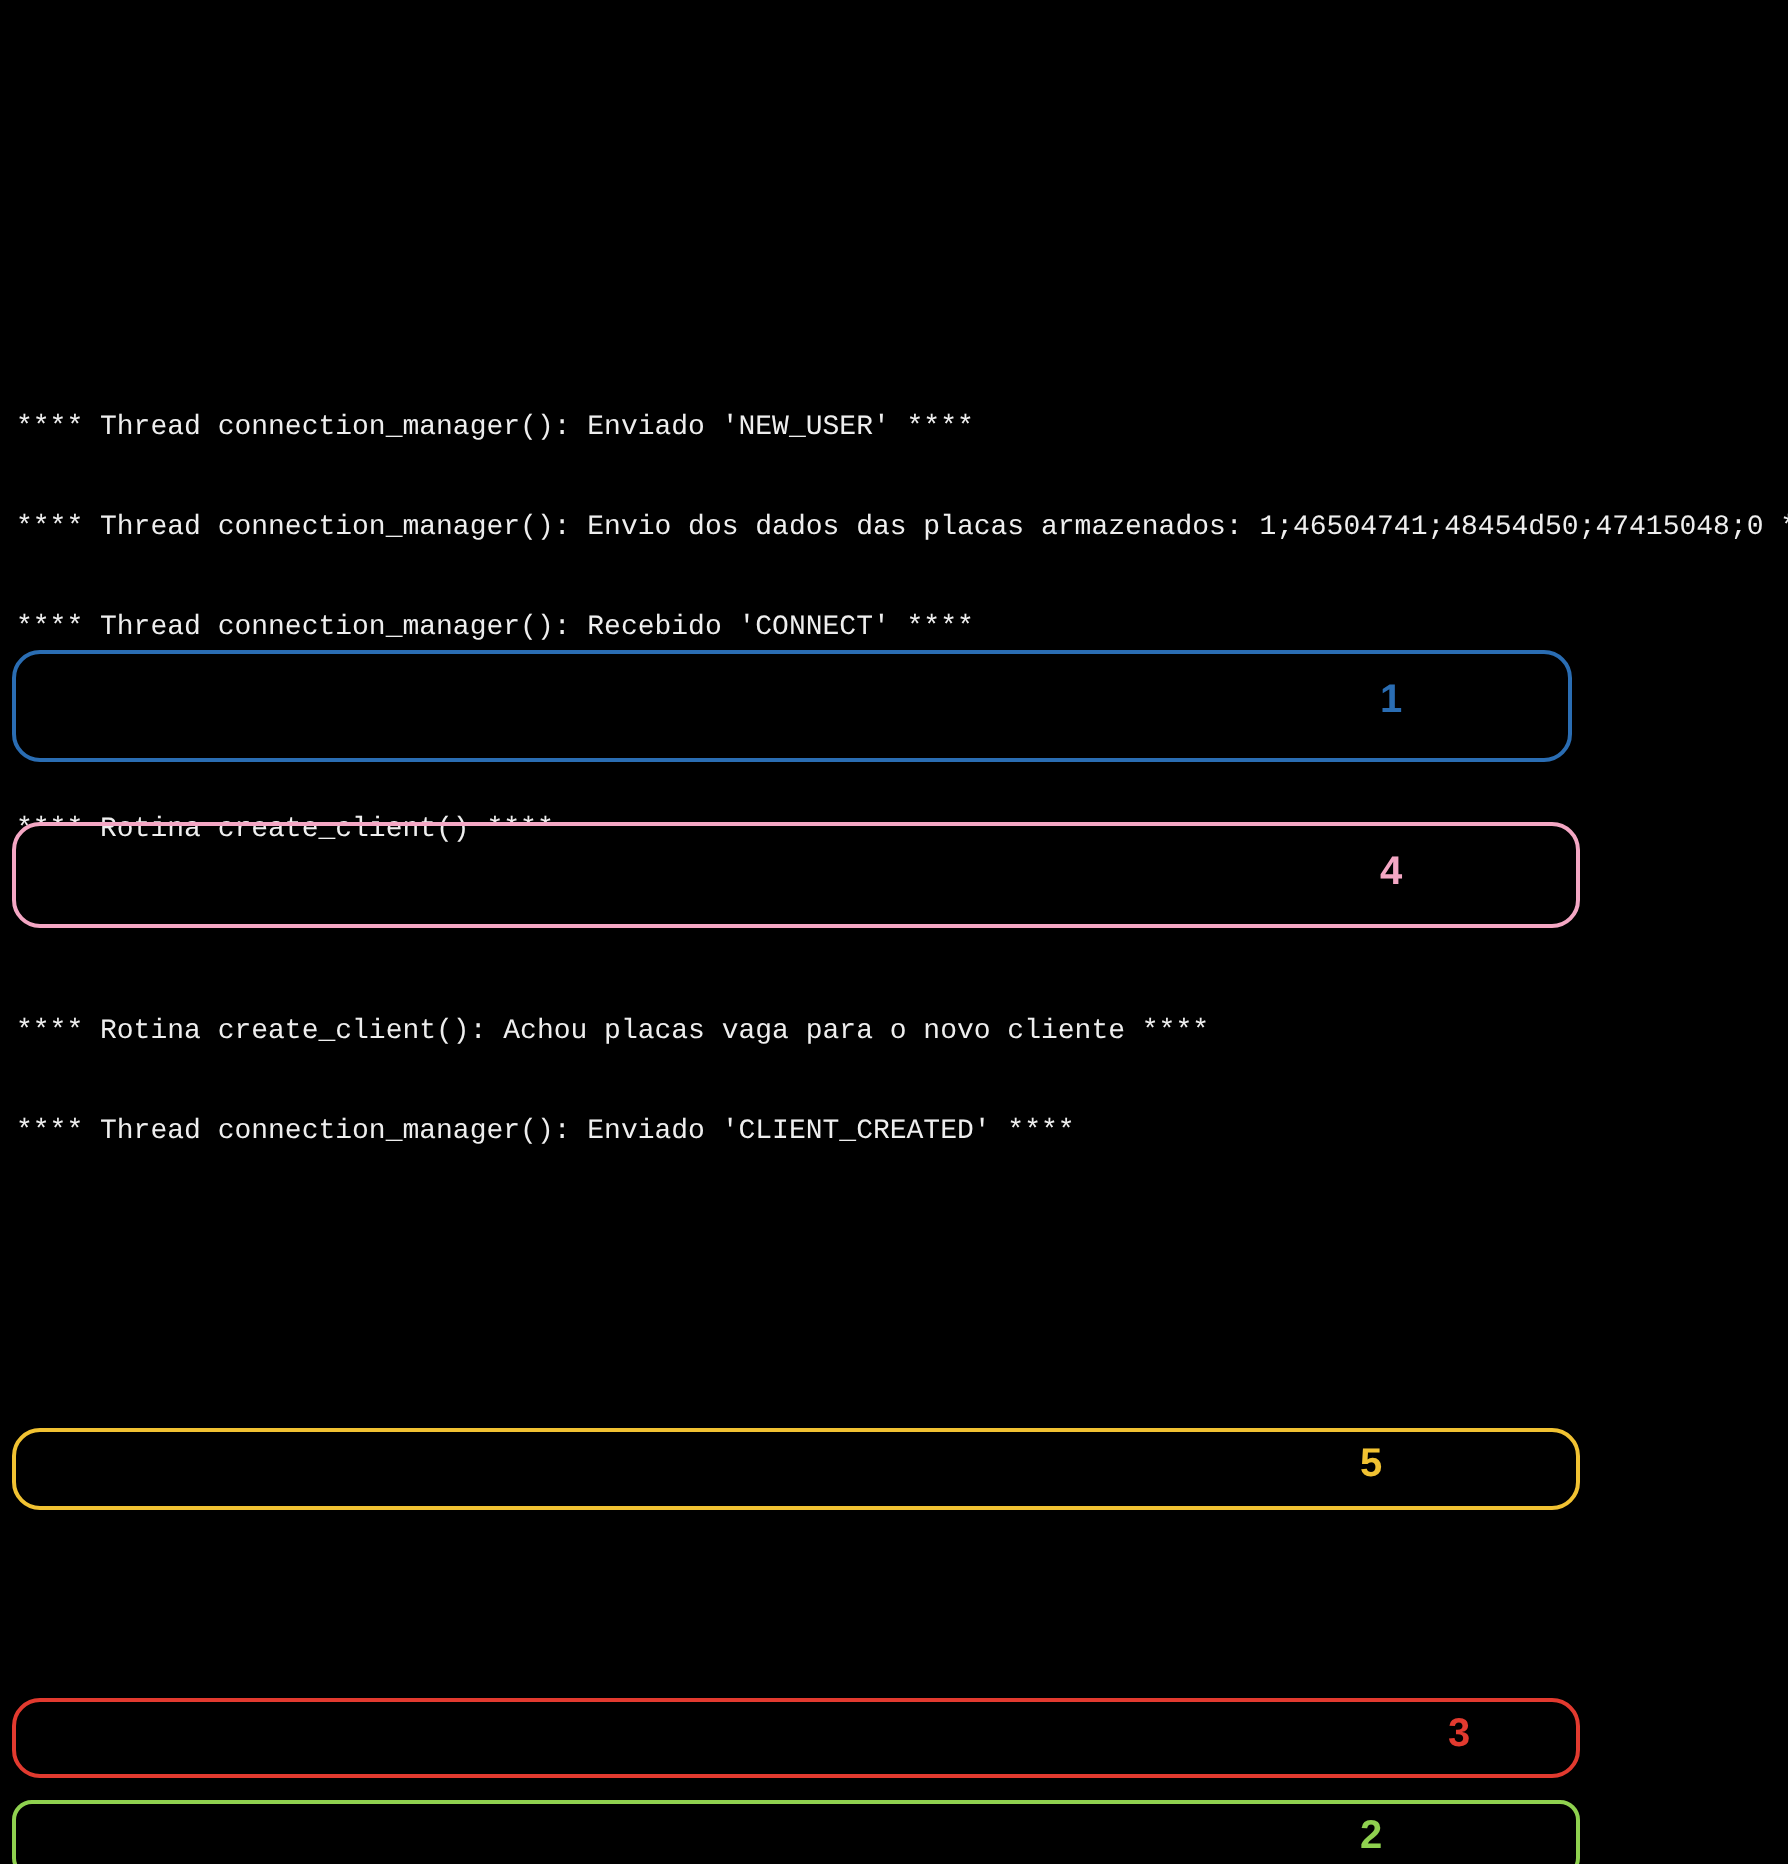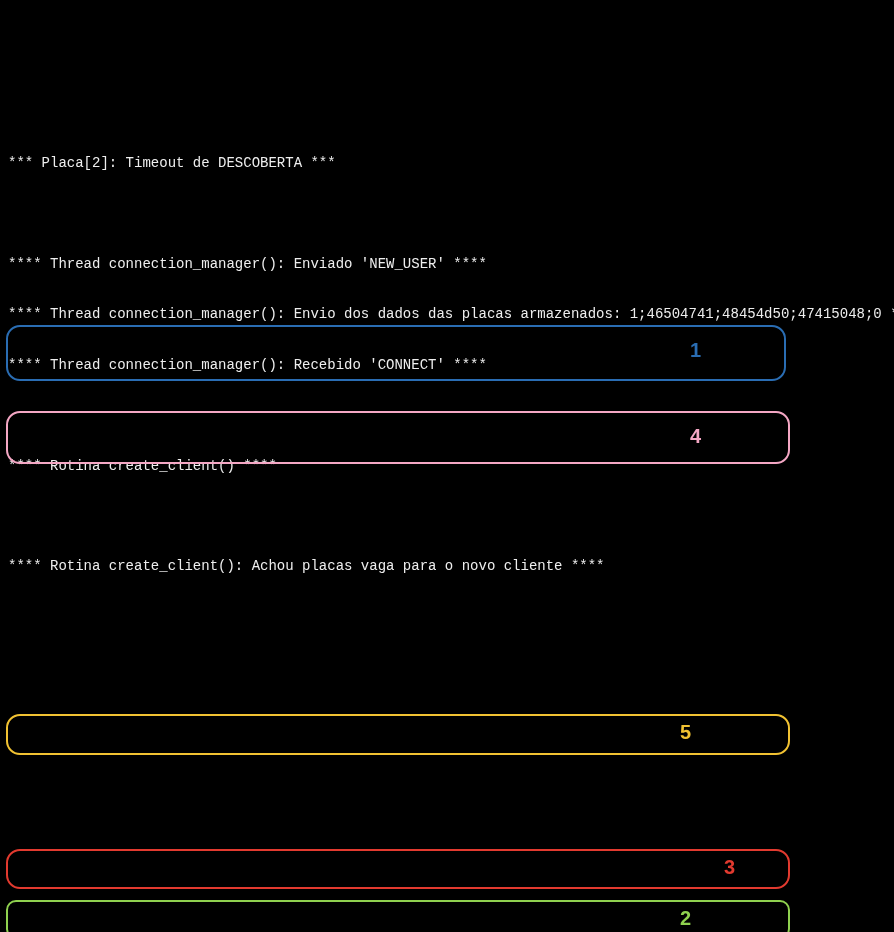--- a/index.html
+++ b/index.html
@@ -48,29 +48,29 @@
   .red-t    { color:#e23a2f; }
   .green-t  { color:#8fd14f; }
 </style>
 </head>
 <body>
 
 <div class="terminal">
   
   <span class="line"></span>
   <span class="line"></span>
-  <span class="line">*** Placa[2]: Timeout de DESCOBERTA ***</span>
   <span class="line"></span>
   <span class="line">**** Thread connection_manager(): Enviado 'NEW_USER' ****</span>
   <span class="line">**** Thread connection_manager(): Envio dos dados das placas armazenados: 1;46504741;48454d50;47415048;0 ***</span>
   <span class="line">**** Thread connection_manager(): Recebido 'CONNECT' ****</span>
   <span class="line"></span>
   <span class="line">**** Rotina create_client() ****</span>
   <span class="line"></span>
   <span class="line">**** Rotina create_client(): Achou placas vaga para o novo cliente ****</span>
+  <span class="line">**** Thread connection_manager(): Enviado 'CLIENT_CREATED' ****</span>
   <span class="line"></span>
   
   
   
   
   
   
   
   
   

